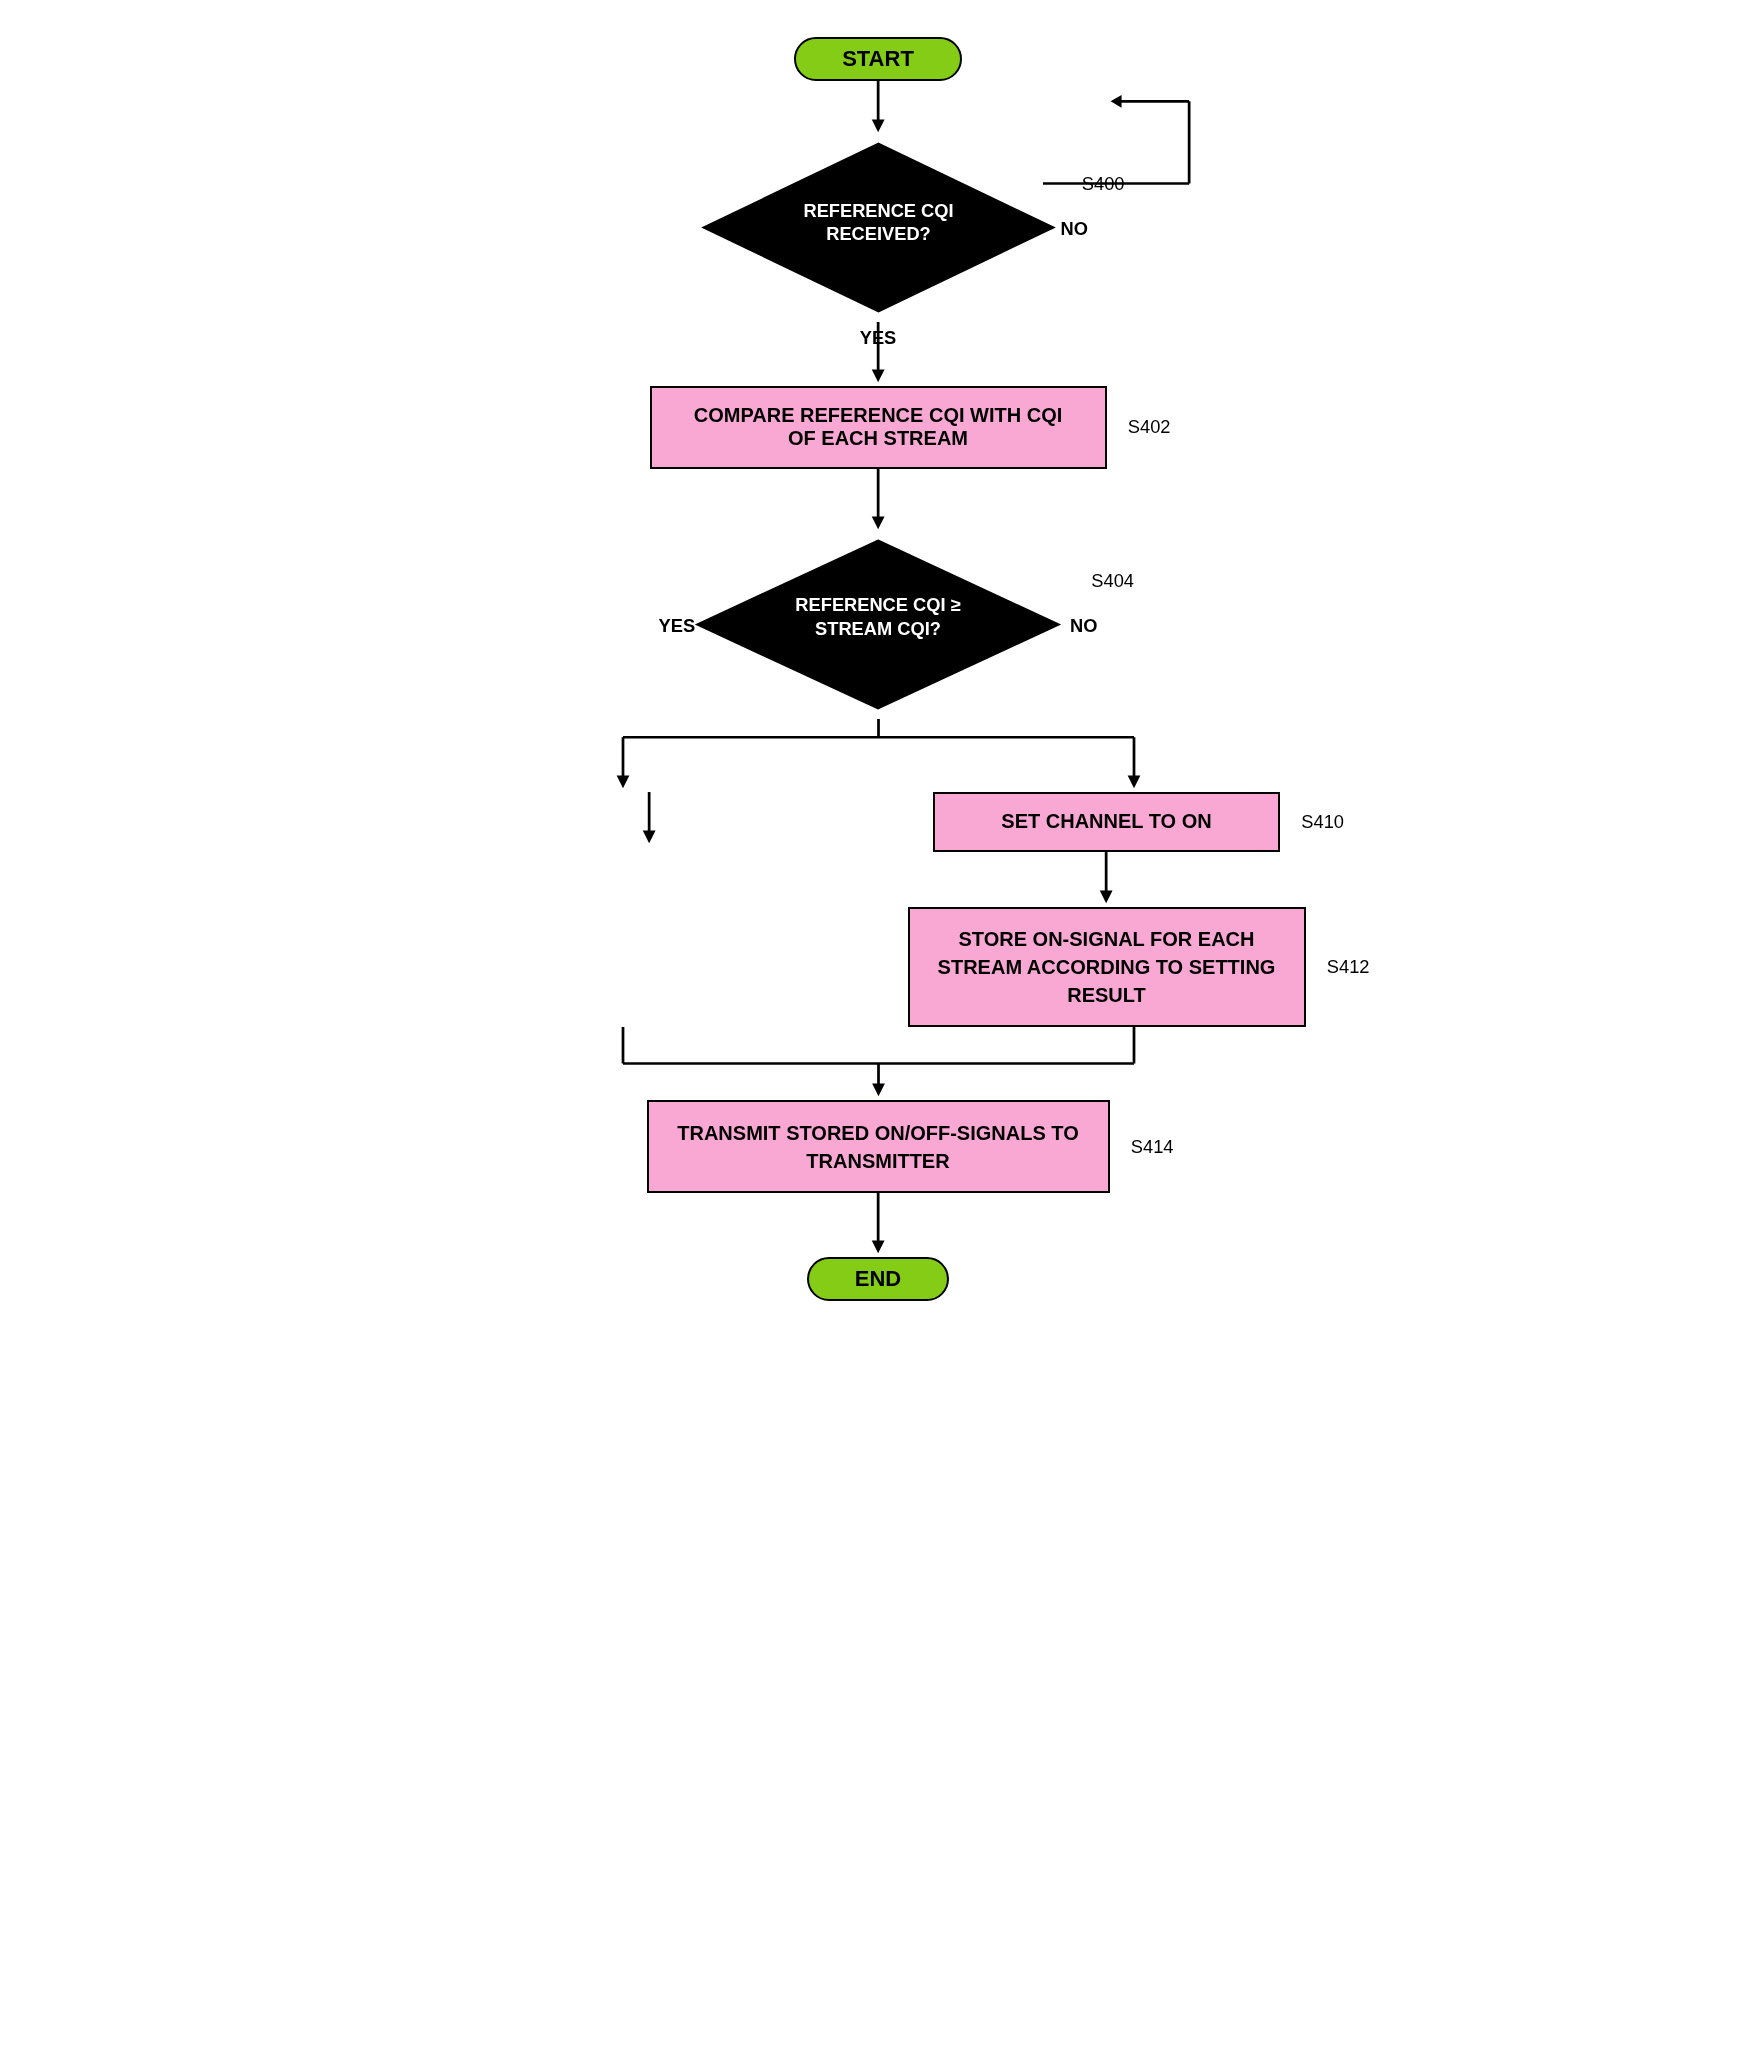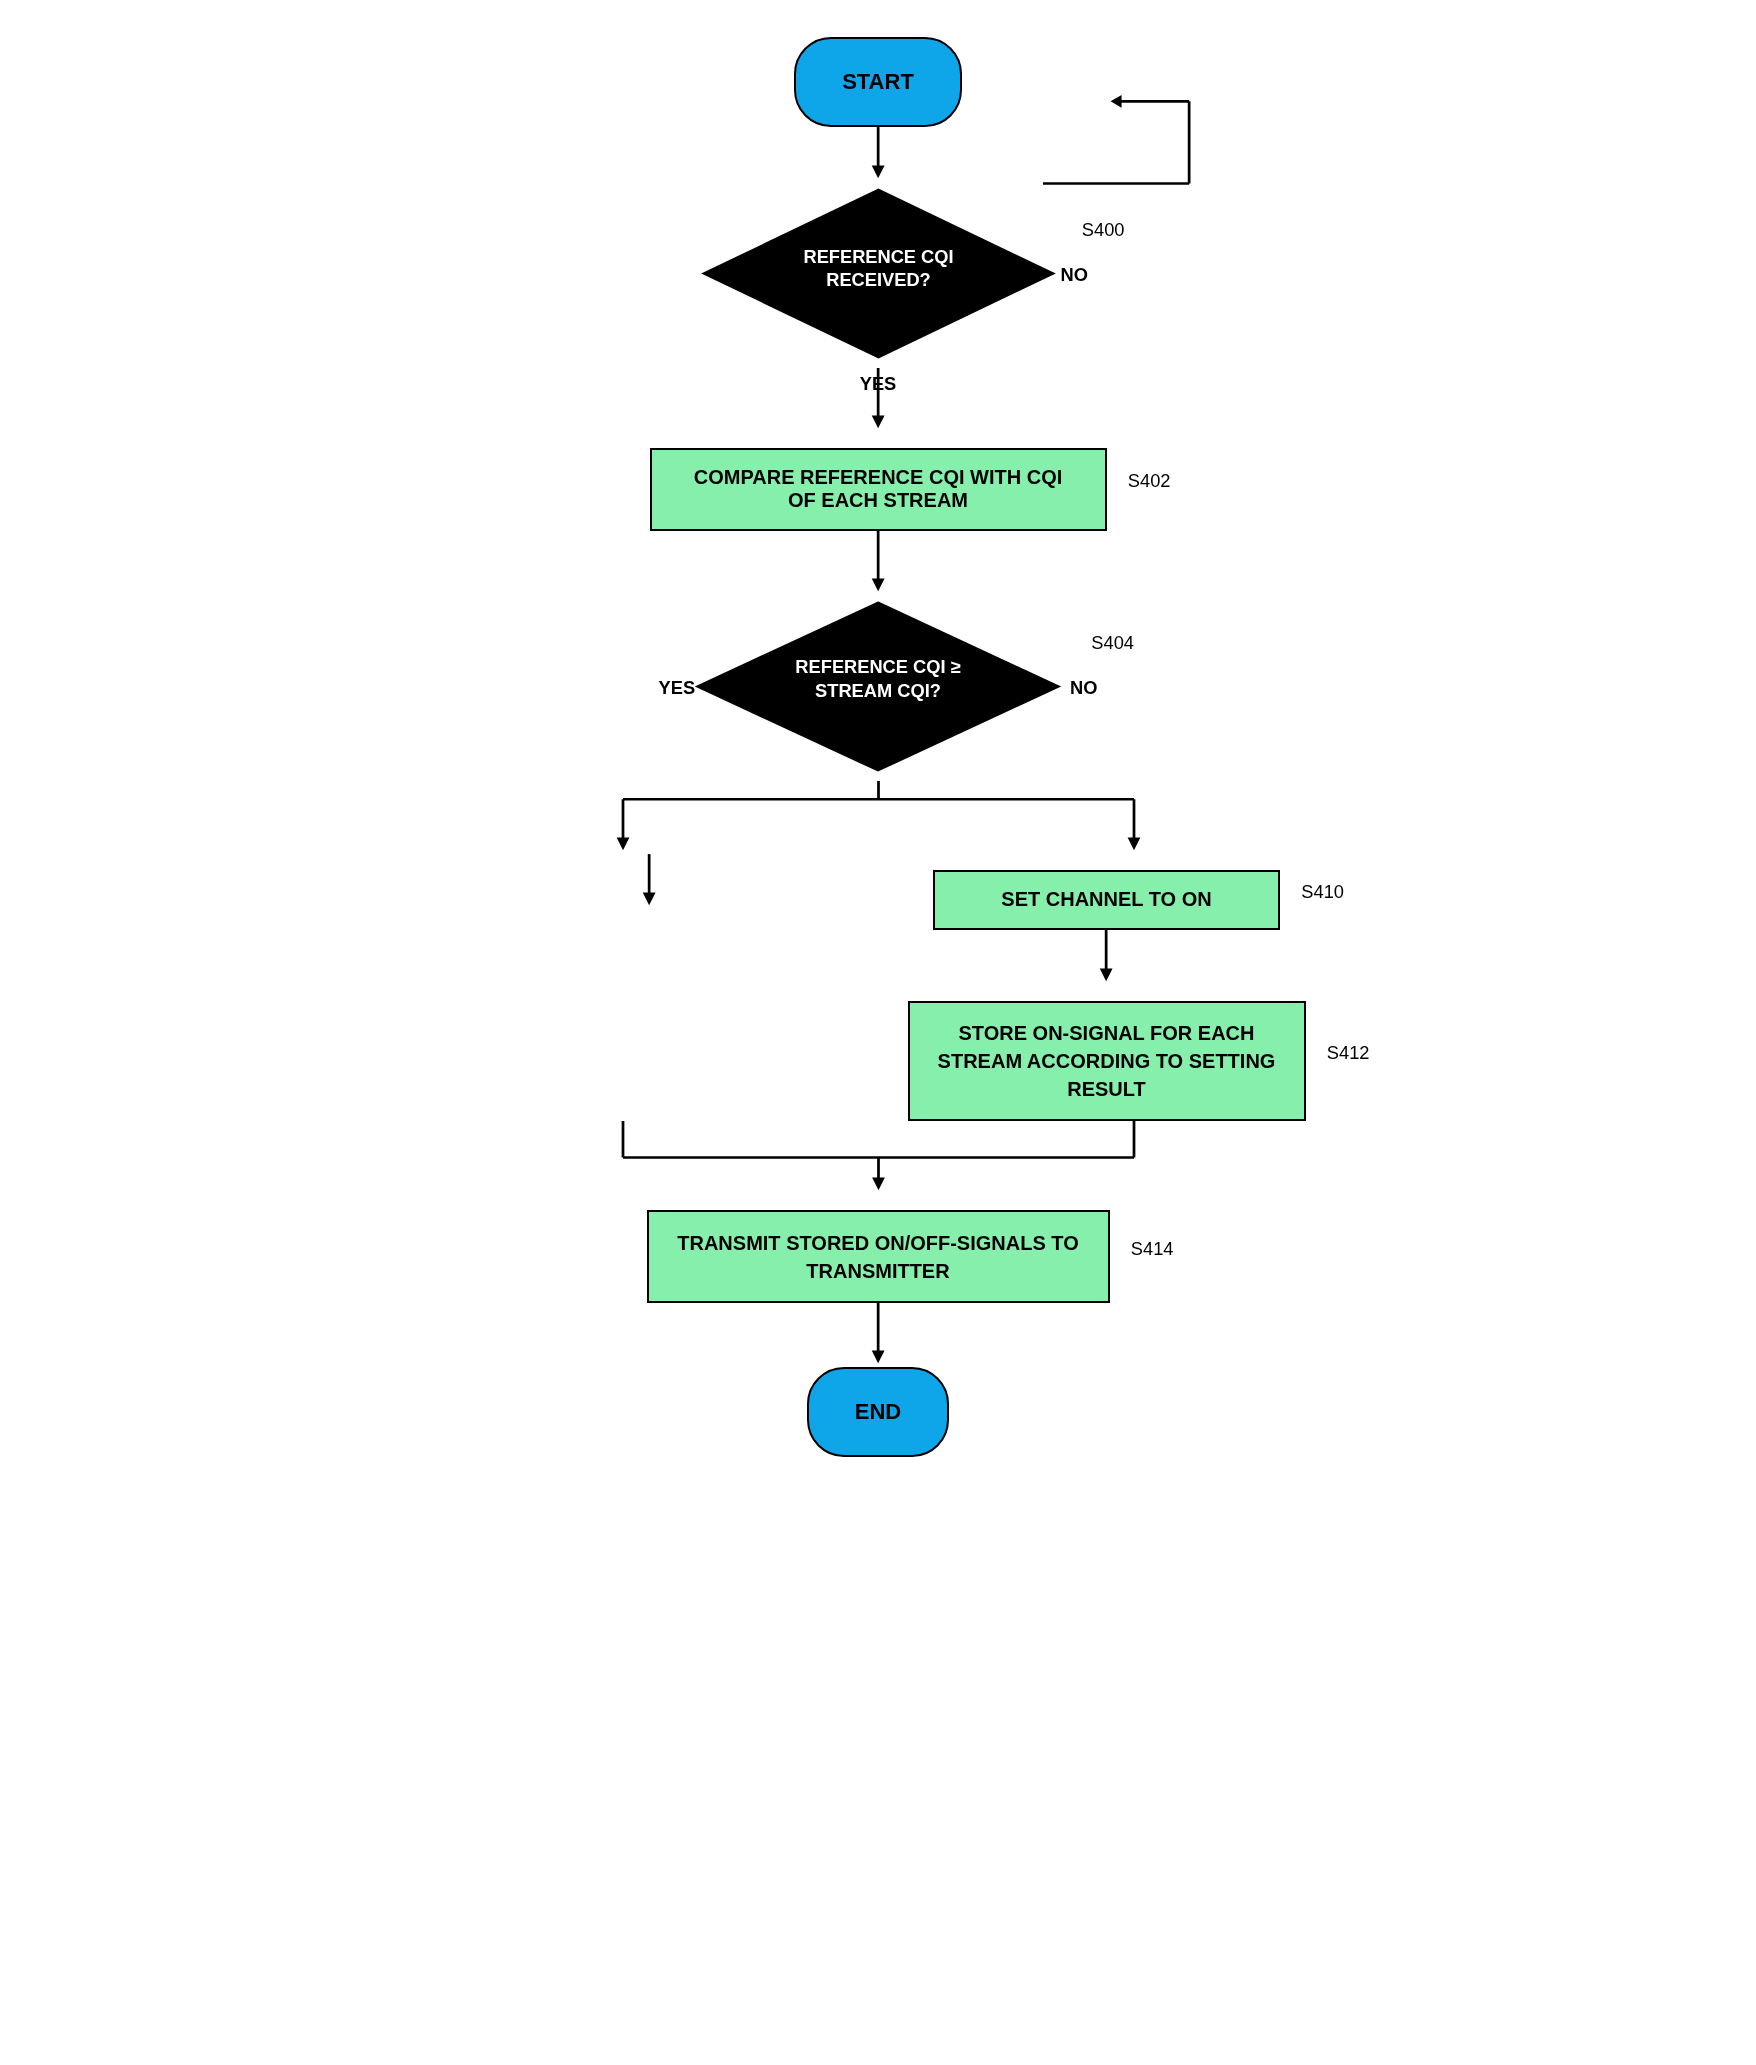--- a/index.html
+++ b/index.html
@@ -28,34 +28,33 @@
       justify-content: center;
       text-align: center;
       font-size: 20px;
       font-weight: bold;
       position: relative;
     }
 
     .pill {
       border: 2.7px solid #000;
       border-radius: 37px;
-      padding: 30px 46px;
-      background: #0ea5e9;
+      padding: 7px 46px;
+      background: #84cc16;
       font-size: 22px;
       font-weight: bold;
     }
 
     .rect {
       border: 2.7px solid #000;
-      background: #86efac;
+      background: #f9a8d4;
       padding: 16.4px 27.4px;
       font-size: 20px;
       font-weight: bold;
       text-align: center;
-      margin-top: 16px;
     }
 
     
     .branch-row {
       display: flex;
       flex-direction: row;
       align-items: flex-start;
       justify-content: center;
       width: 100%;
       gap: 73px;

